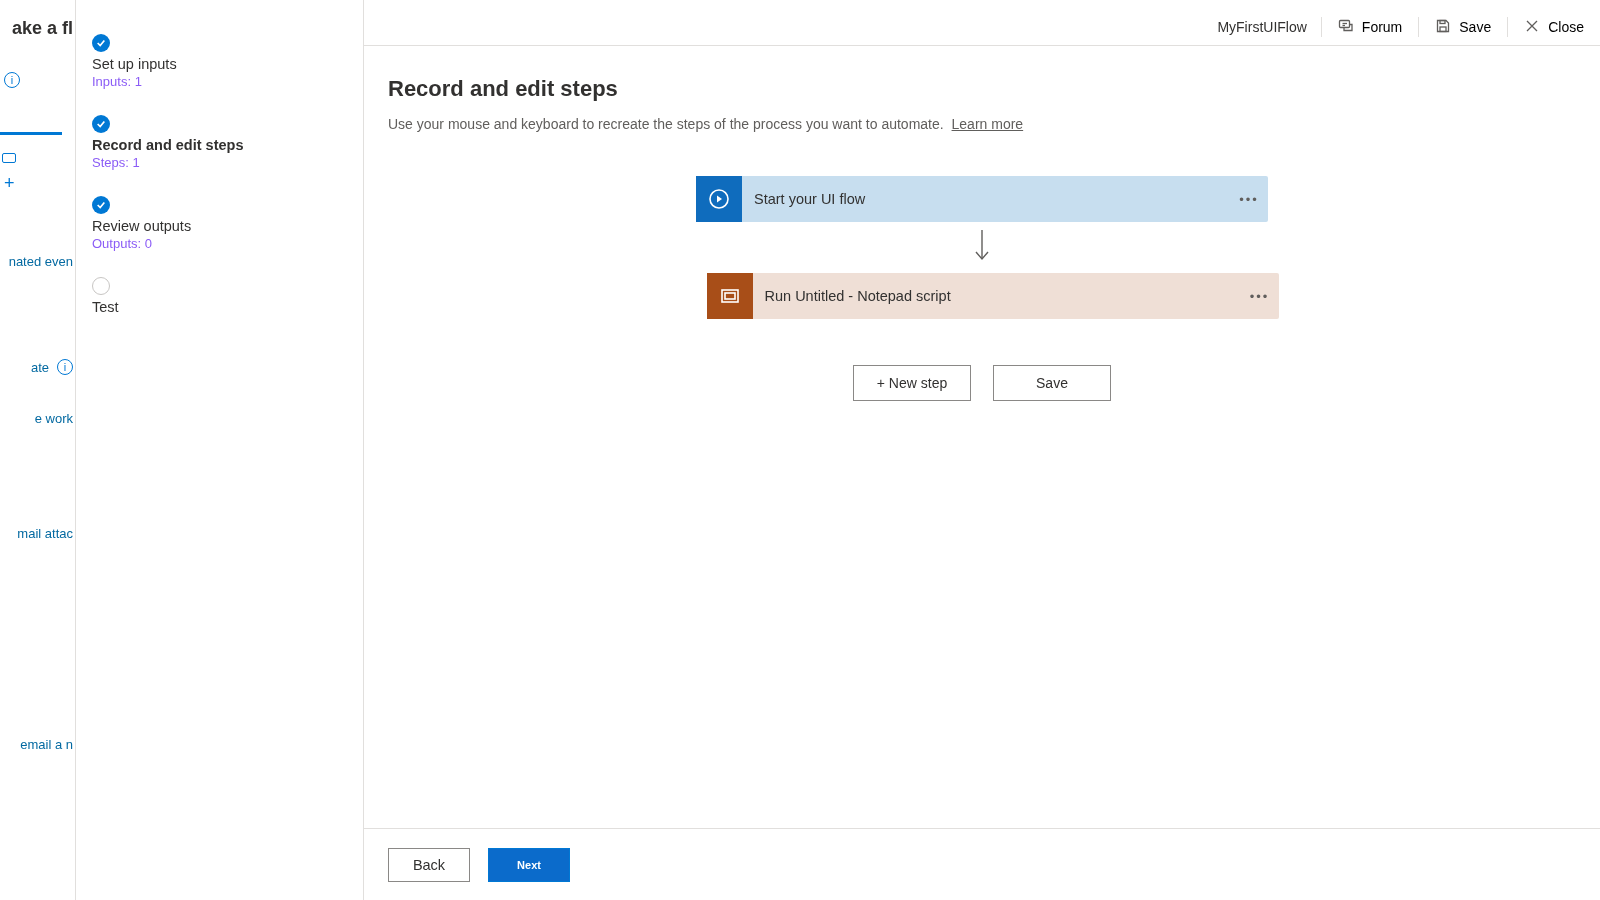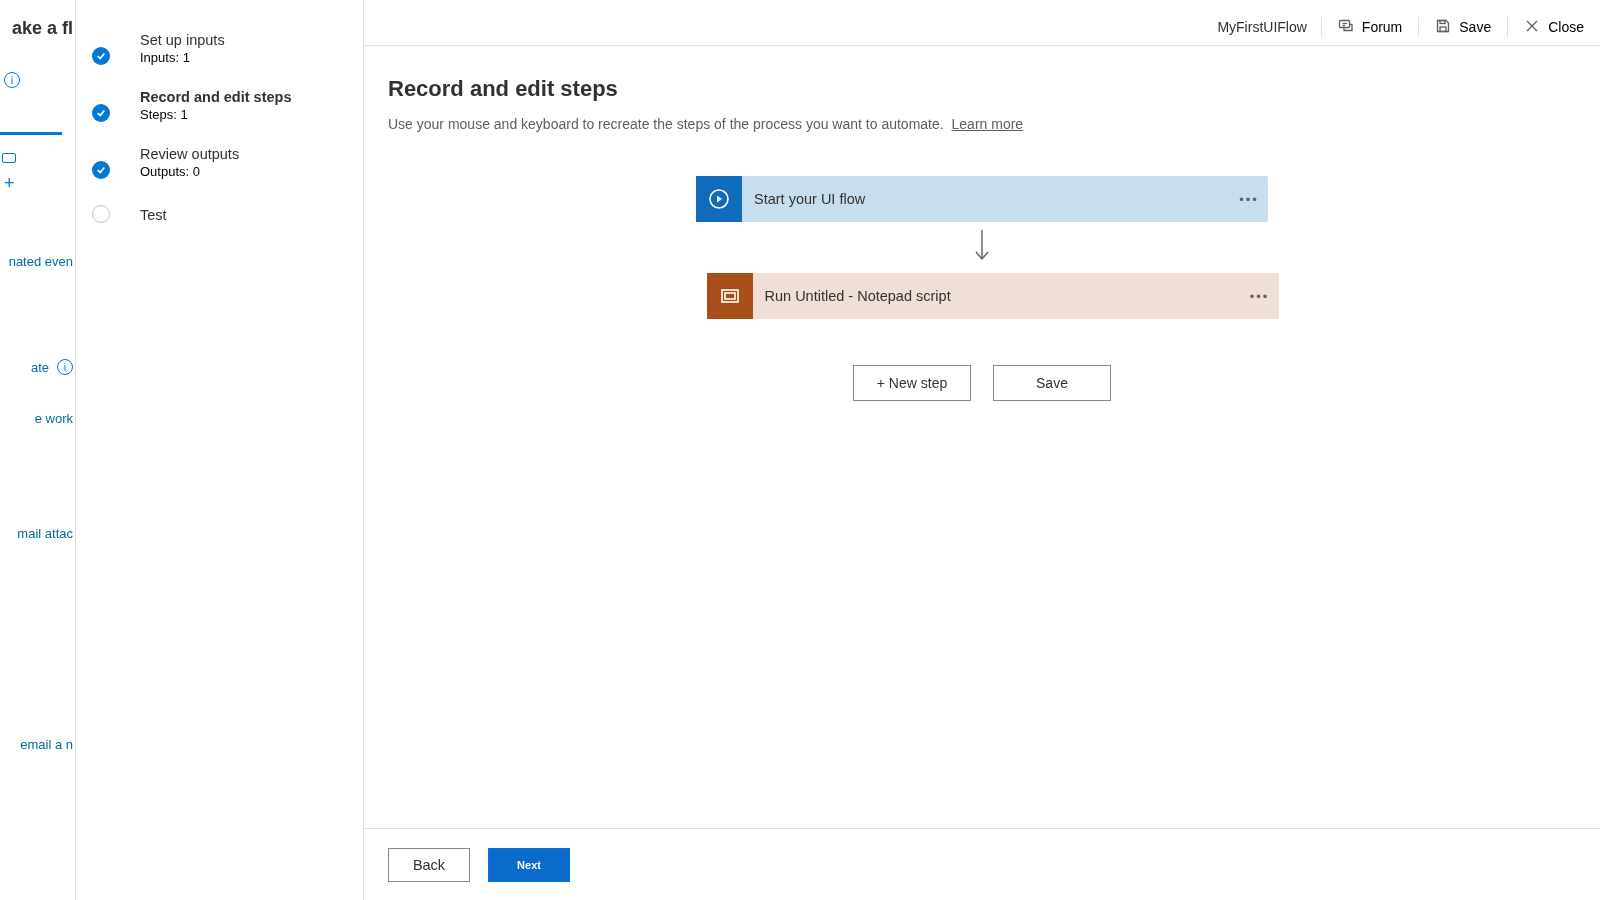--- a/index.html
+++ b/index.html
@@ -40,37 +40,38 @@
 
   
   .wizard {
     width: 288px;
     height: 100%;
     border-right: 1px solid #e1dfdd;
     padding: 26px 12px 12px 12px;
   }
   .wiz-step {
     display: flex;
-    align-items: flex-end;
-    gap: 30px;
+    align-items: flex-start;
+    gap: 4px;
     padding: 6px 4px 18px 4px;
     cursor: pointer;
+    flex-direction: column;
   }
   .wiz-mark {
     width: 18px; height: 18px; border-radius: 50%;
     display:flex; align-items:center; justify-content:center;
     flex-shrink:0; margin-top:2px;
   }
   .wiz-mark.done { background:#0078d4; color:#fff; }
   .wiz-mark.done svg { width:10px; height:10px; }
   .wiz-mark.todo { border:1.5px solid #c8c6c4; }
   .wiz-labels { display:flex; flex-direction:column; gap:2px; }
   .wiz-title { font-size:14.5px; color:#323130; }
   .wiz-title.current { font-weight:600; }
-  .wiz-sub { font-size:13px; color:#000000; }
+  .wiz-sub { font-size:13px; color:#8b5cf6; }
 
   
   .main { flex:1; display:flex; flex-direction:column; height:100%; }
   .topbar {
     height: 36px;
     display:flex; align-items:center; justify-content:flex-end;
     gap:0;
     margin-top:9px;
   }
   .tb-title { color:#323130; font-size:14px; padding-right:14px; }

